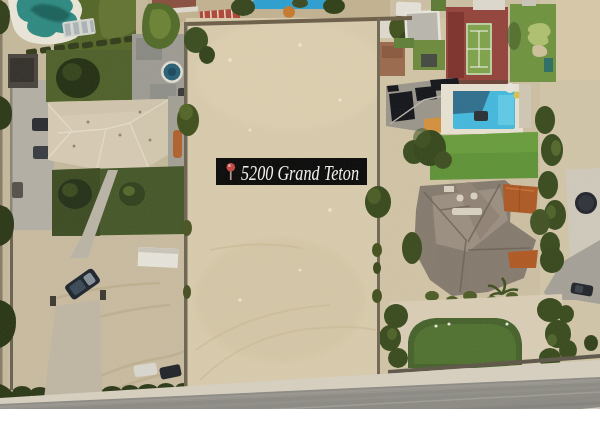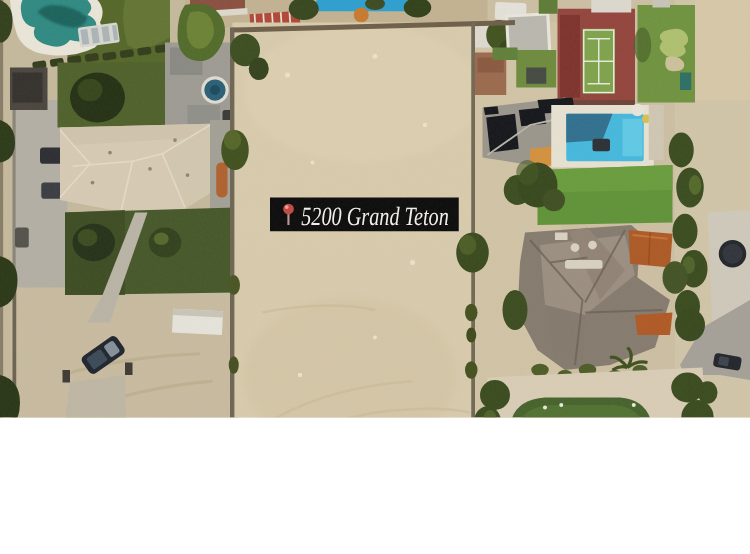--- a/index.html
+++ b/index.html
@@ -1,16 +1,16 @@
 <!DOCTYPE html>
 <html><head>
 <meta charset="utf-8">
 <style>
   html,body{margin:0;padding:0;}
-  #stage{position:relative;width:600px;height:334px;overflow:hidden;background:#ccbfa3;font-family:"Liberation Sans",sans-serif;}
+  #stage{position:relative;width:600px;height:409px;overflow:hidden;background:#ccbfa3;font-family:"Liberation Sans",sans-serif;}
   svg{display:block;}
 </style>
 </head>
 <body>
 <div id="stage">
 <svg width="600" height="443" viewBox="0 0 600 443" xmlns="http://www.w3.org/2000/svg">
 <defs>
   <filter id="grain" x="0" y="0" width="100%" height="100%">
     <feTurbulence type="fractalNoise" baseFrequency="0.9" numOctaves="2" result="n"></feTurbulence>
     <feColorMatrix in="n" type="matrix" values="0 0 0 0 0.45 0 0 0 0 0.42 0 0 0 0 0.36 0 0 0 0.5 0"></feColorMatrix>

